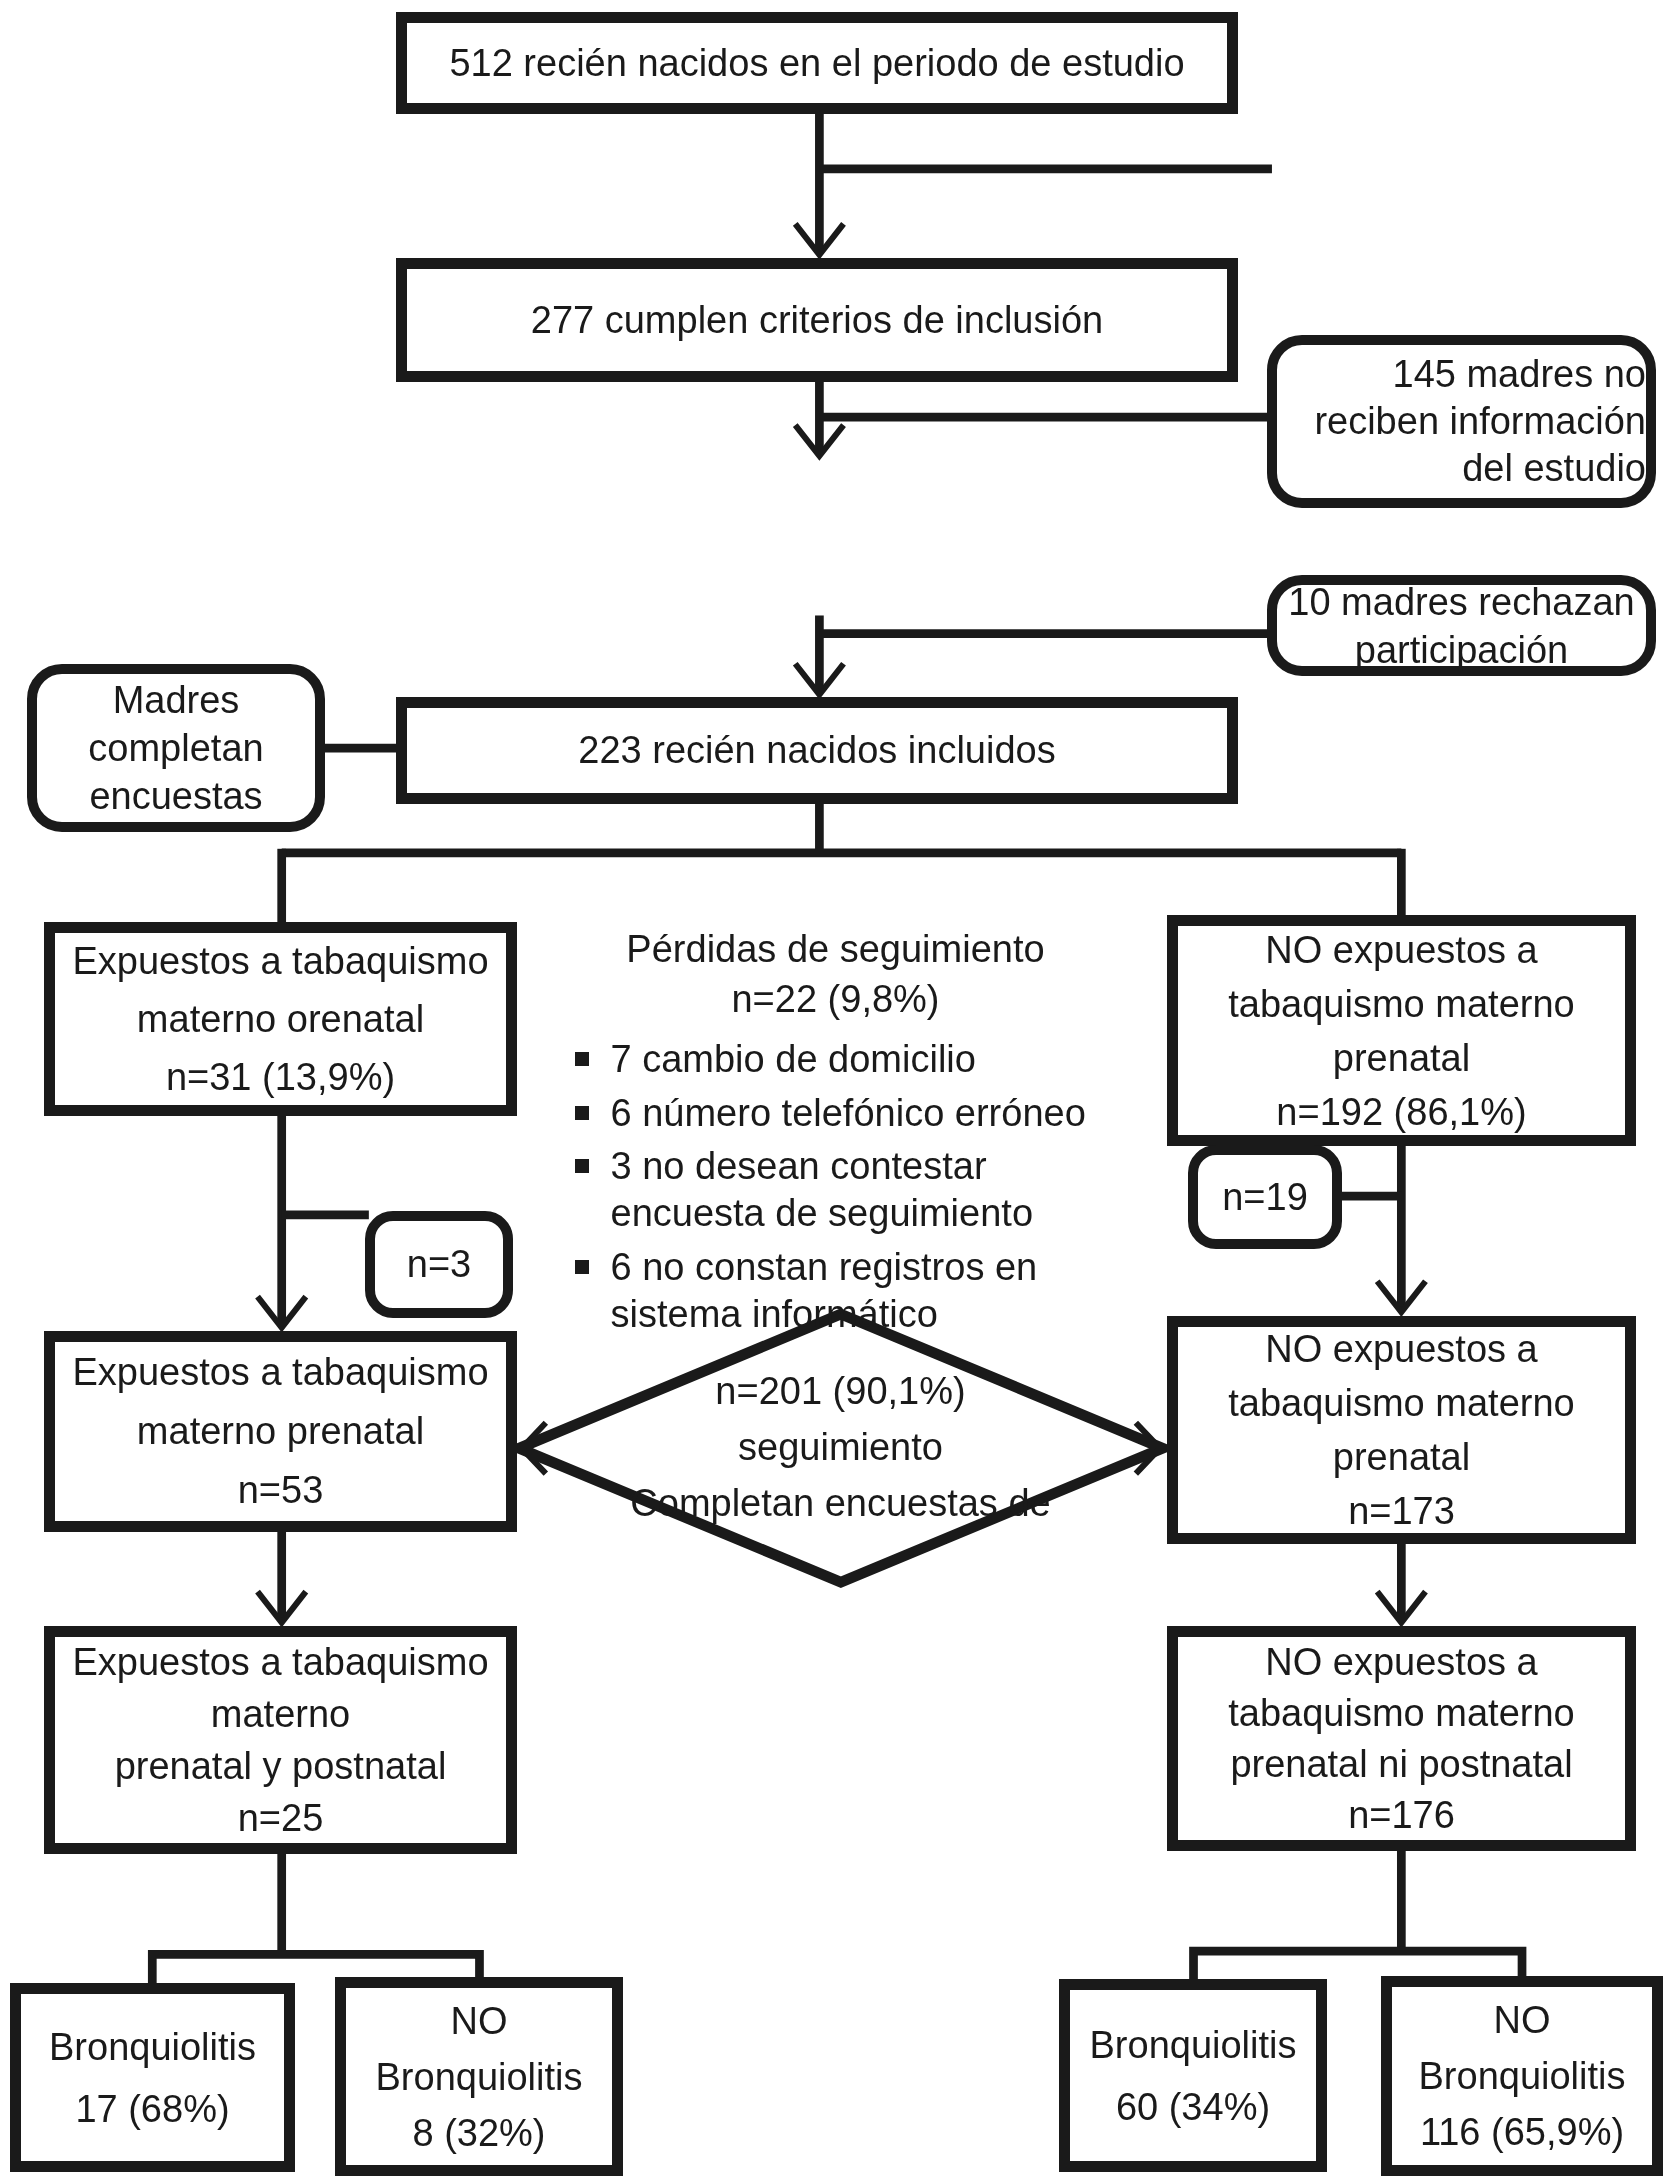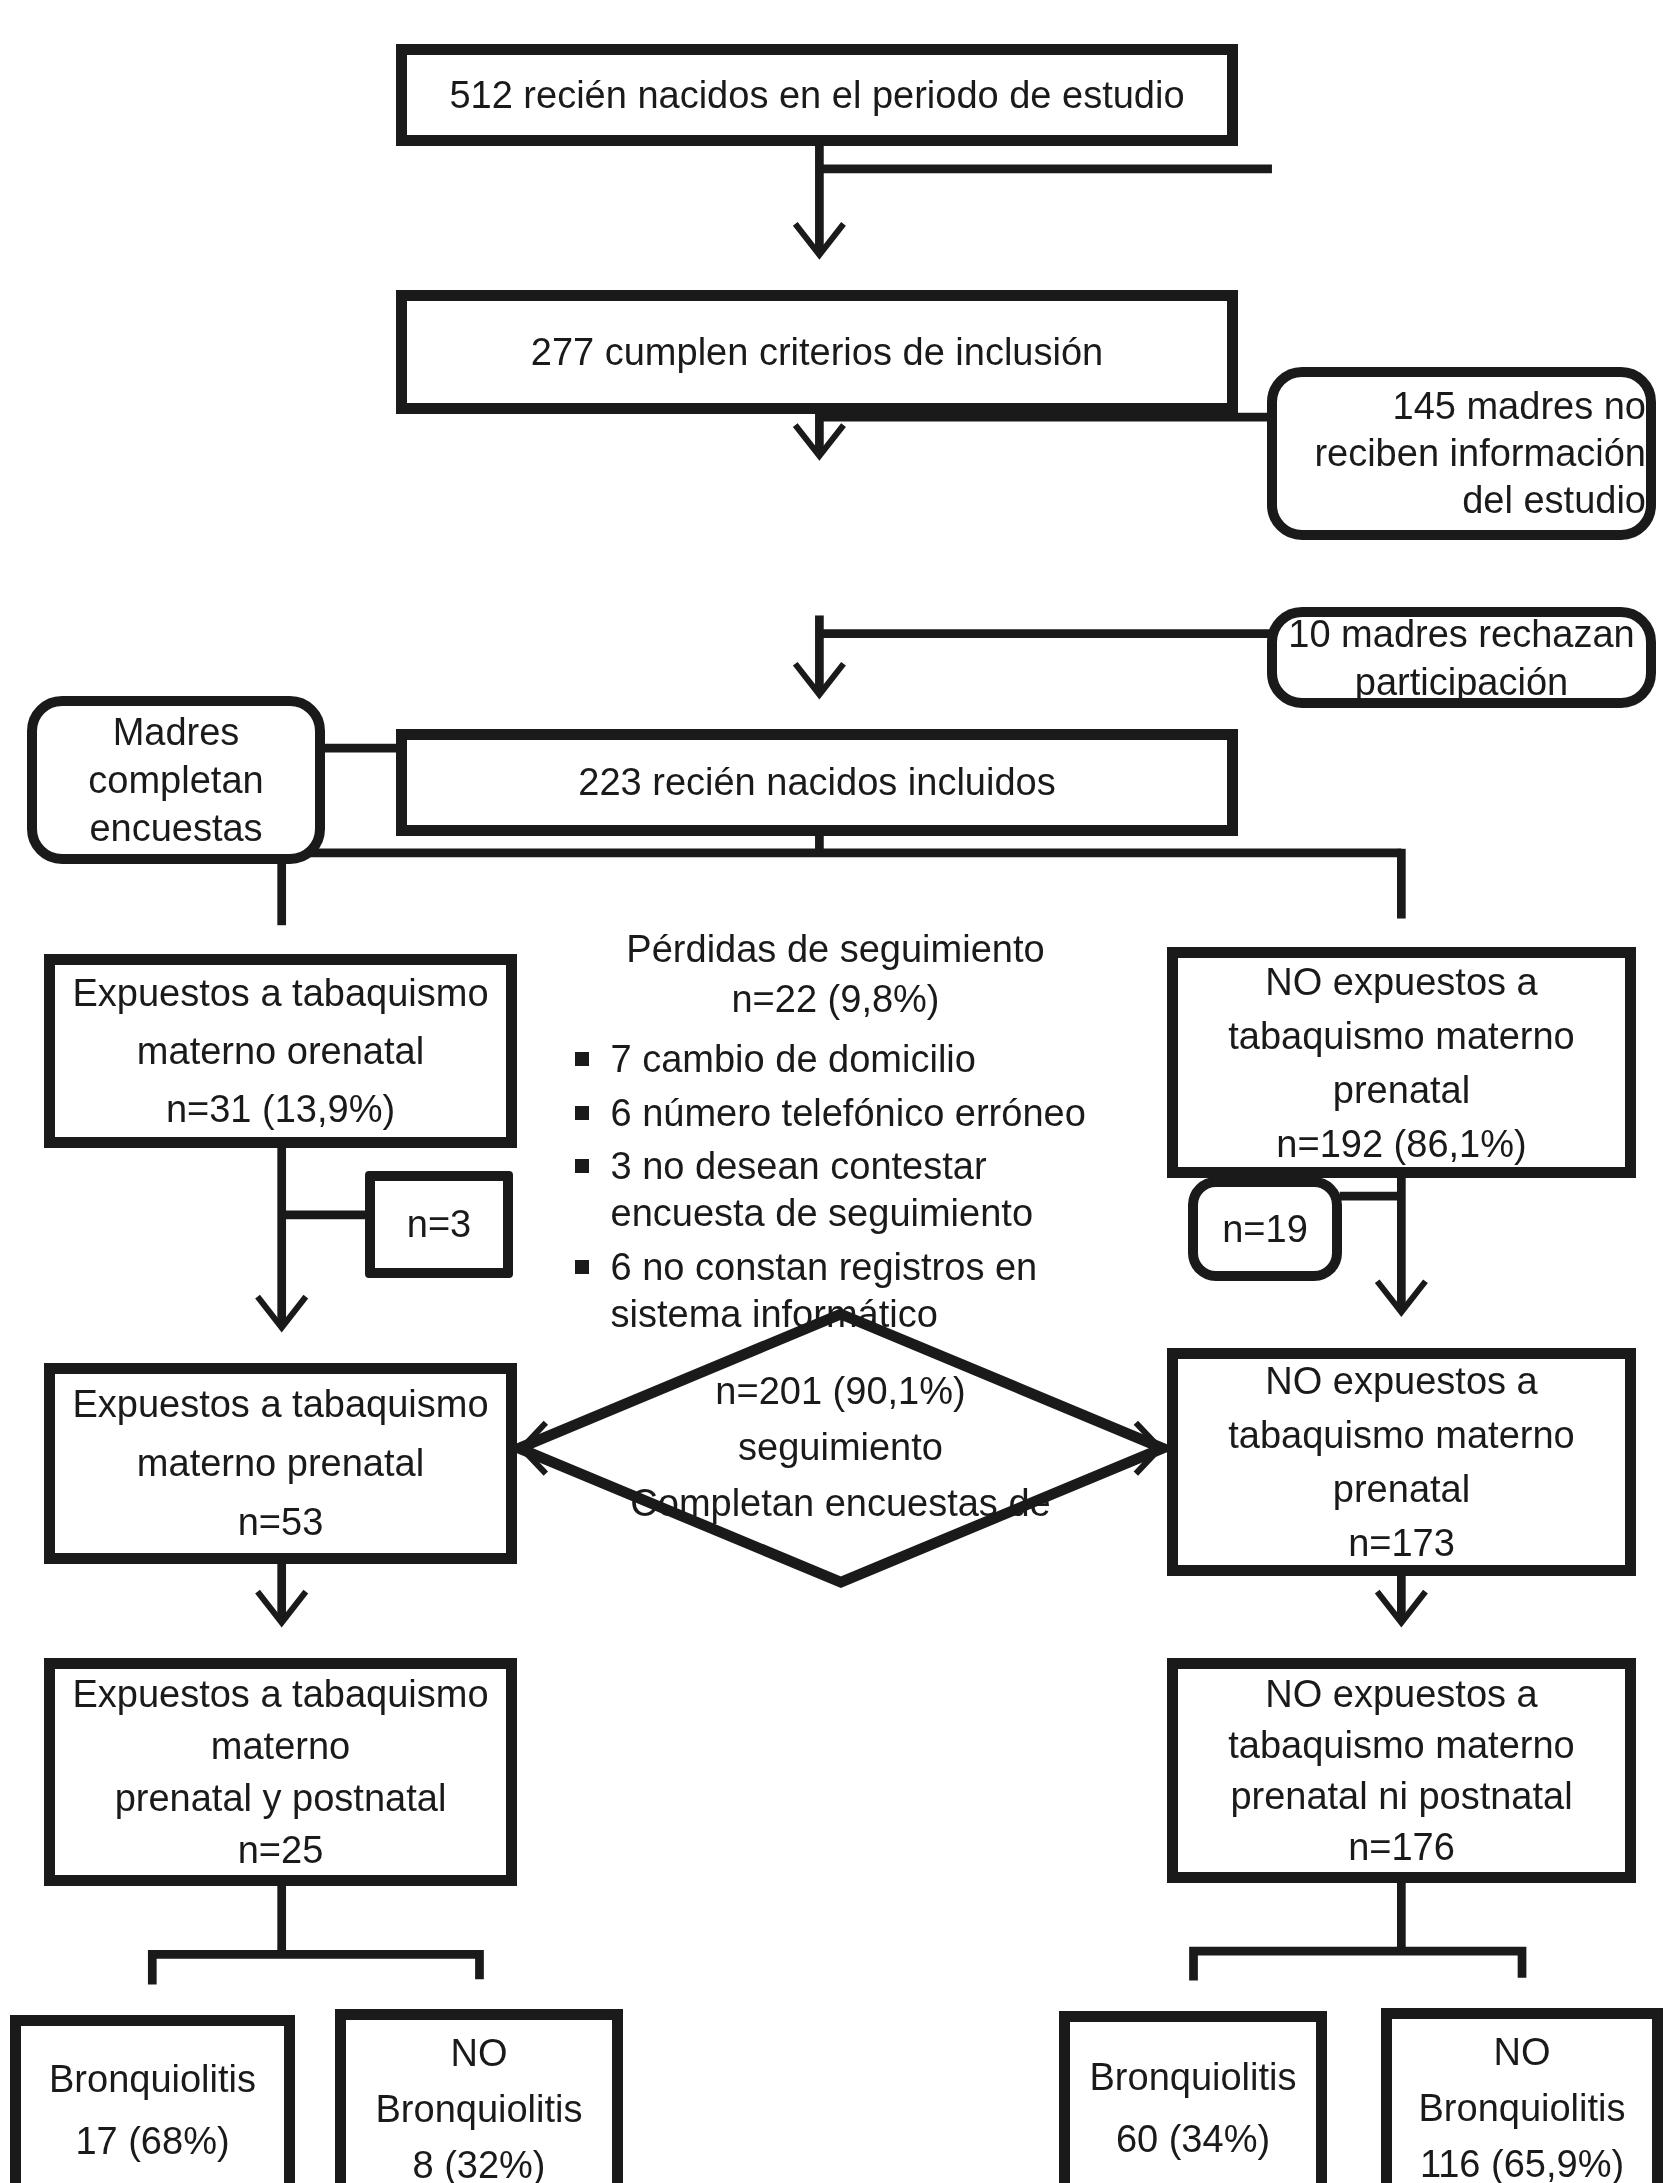--- a/index.html
+++ b/index.html
@@ -18,21 +18,20 @@
     position:absolute;
     box-sizing:border-box;
     background:#ffffff;
     border:11.4px solid #1a1a1a;
     display:flex;
     flex-direction:column;
     align-items:center;
     justify-content:center;
     text-align:center;
     z-index:2;
-    margin-top:32px;
   }
   .round{border-width:10px;border-radius:35px;}
   .ln{white-space:nowrap;}
   .losses-title{
     position:absolute;left:557px;top:924px;width:557px;
     text-align:center;line-height:50px;z-index:2;
   }
   .losses-items{
     position:absolute;left:575px;top:1036px;line-height:47px;z-index:2;
   }
@@ -166,21 +165,21 @@
       <li>
         <span class="bullet"></span>
         <div>
           <div class="ln">6 no constan registros en</div>
           <div class="ln">sistema informático</div>
         </div>
       </li>
     </ul>
   </div>
 
-  <div class="node round" style="left:365px;top:1139px;width:148px;height:107px;border-radius:4px;">
+  <div class="node round" style="left:365px;top:1211px;width:148px;height:107px;border-radius:28px;">
     <div class="ln">n=3</div>
   </div>
   <div class="node round" style="left:1188px;top:1145px;width:154px;height:104px;border-radius:28px;">
     <div class="ln">n=19</div>
   </div>
 
   <div class="node" style="left:44px;top:1331px;width:473px;height:201px;line-height:59px;">
     <div class="ln">Expuestos a tabaquismo</div>
     <div class="ln">materno prenatal</div>
     <div class="ln">n=53</div>

